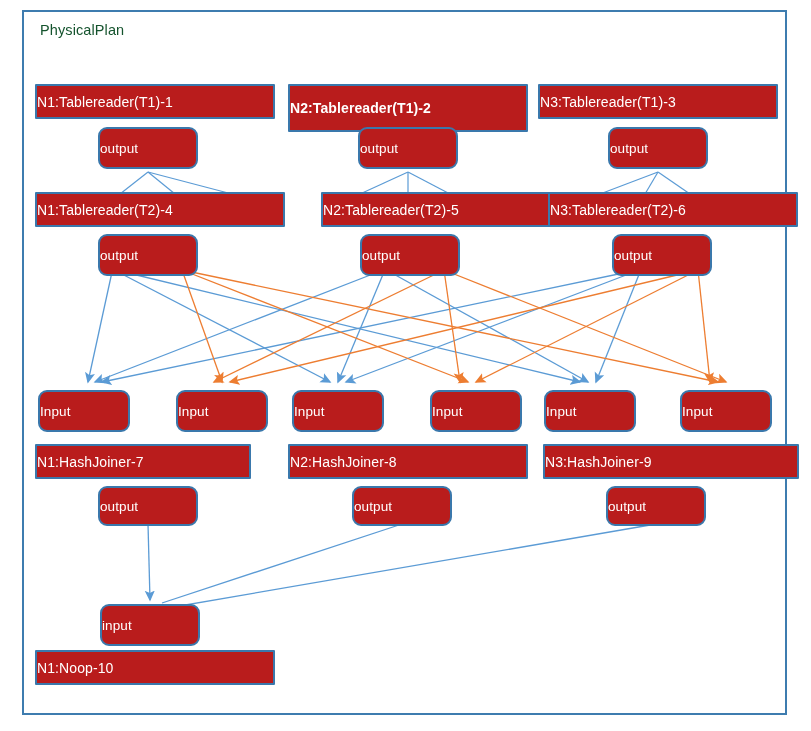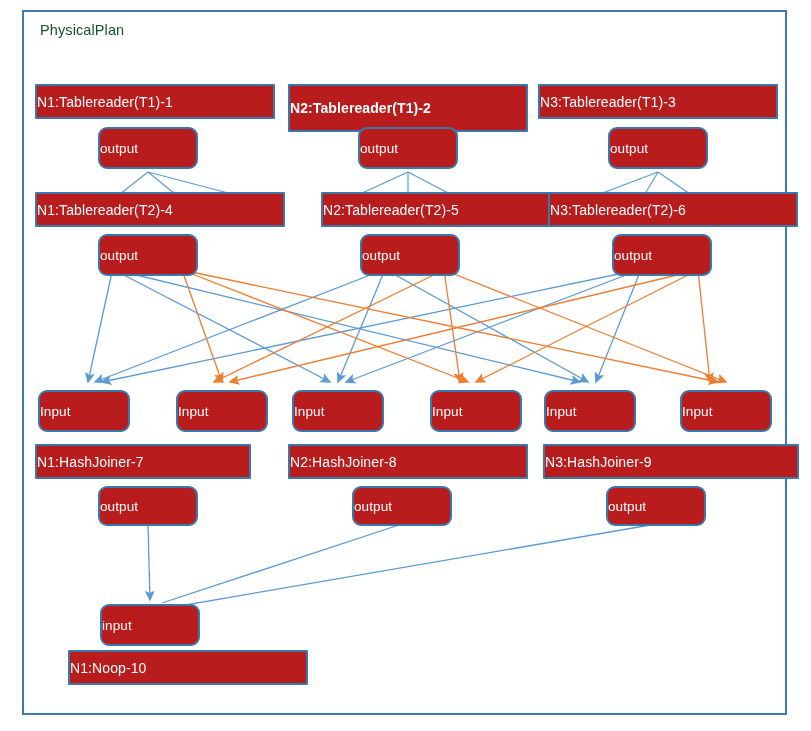--- a/index.html
+++ b/index.html
@@ -156,17 +156,17 @@
   <div class="node op" style="left:543px;top:444px;width:256px;height:35px;">
     <span class="op-label">N3:HashJoiner-9</span>
   </div>
   <div class="node port" style="left:606px;top:486px;width:100px;height:40px;">
     <span class="port-label">output</span>
   </div>
 
   <div class="node port" style="left:100px;top:604px;width:100px;height:42px;">
     <span class="port-label">input</span>
   </div>
-  <div class="node op" style="left:35px;top:650px;width:240px;height:35px;margin-left:33px;">
+  <div class="node op" style="left:35px;top:650px;width:240px;height:35px;">
     <span class="op-label">N1:Noop-10</span>
   </div>
 
 </div>
 
 </body></html>

